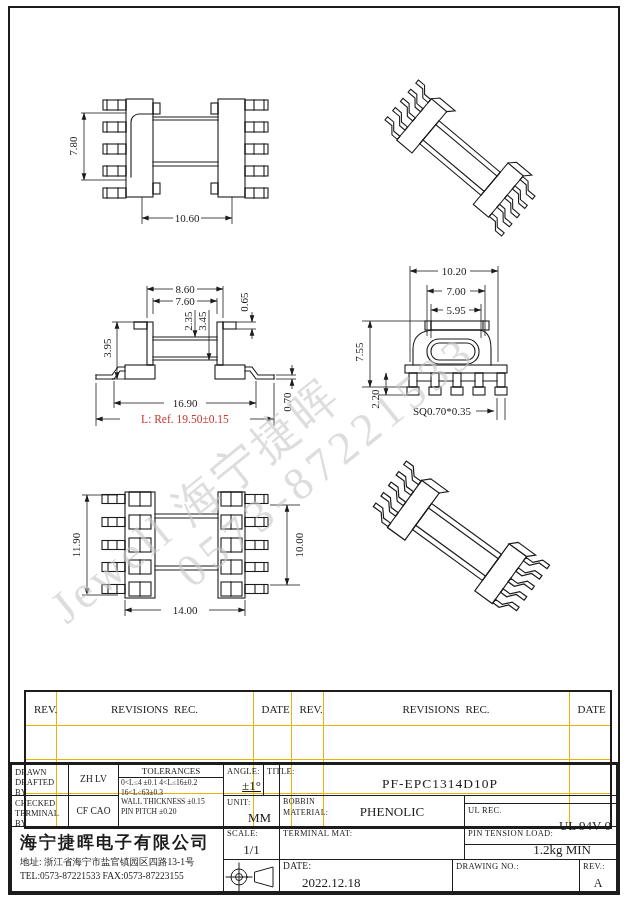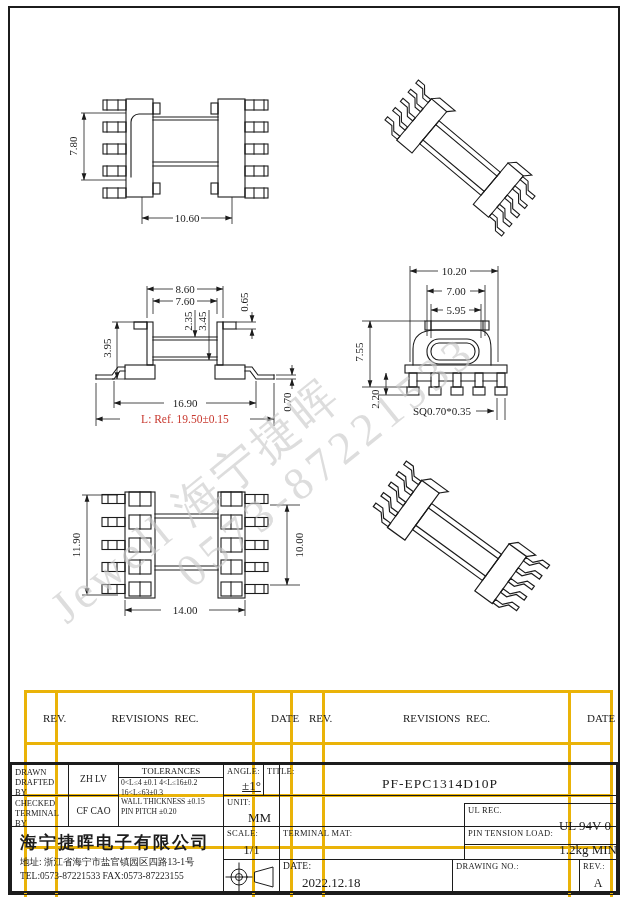--- a/index.html
+++ b/index.html
@@ -11,21 +11,21 @@
   .dim{stroke:#1c1c1c;stroke-width:0.8;fill:none;}
   text.dimtxt{font:11px "Liberation Serif",serif;fill:#1c1c1c;}
   text.redtxt{font:11.5px "Liberation Serif",serif;fill:#c8392f;}
   .watermark{position:absolute;left:-30px;top:375px;width:720px;transform:rotate(-39deg);
      color:#c9c9c9;opacity:.62;pointer-events:none;z-index:5;line-height:1.1;}
   .watermark .wm1{font-size:46px;letter-spacing:4px;padding-left:30px;}
   .watermark .wm2{font-size:46px;letter-spacing:6px;padding-left:150px;}
   
   table.rev{position:absolute;left:24px;top:690px;border-collapse:collapse;table-layout:fixed;
      width:586px;font:11px "Liberation Serif",serif;}
-  table.rev td{border:3px solid #eab308;height:17px;padding:16px;text-align:center;white-space:pre;}
+  table.rev td{border:1px solid #eab308;height:17px;padding:8px;text-align:center;white-space:pre;}
   table.rev{border:2px solid #1c1c1c;}
   
   .tb{position:absolute;left:9px;top:762px;width:609px;height:131px;border:2px solid #1c1c1c;box-sizing:border-box;}
   .tc{position:absolute;border:1px solid #1c1c1c;box-sizing:border-box;font-size:8.5px;overflow:hidden;}
   .lab{position:absolute;left:3px;top:1px;font-size:8.5px;letter-spacing:.3px;}
   .val{position:absolute;left:0;right:0;text-align:center;font-size:13px;}
   .two{display:flex;flex-direction:column;justify-content:space-between;padding:2px 2px 3px 3px;}
   .tolline{font-size:7.6px;line-height:9.5px;padding-left:2px;white-space:pre;}
   .toltitle{font-size:9px;text-align:center;border-bottom:1px solid #1c1c1c;line-height:12px;}
   .company-name{font-size:17px;font-weight:bold;letter-spacing:2px;padding:4px 0 0 8px;}
@@ -388,41 +388,46 @@
       <span>CHECKED</span>
       <span>TERMINAL BY</span>
     </div>
     <div class="tc" style="left:57px;top:31px;width:51px;height:32px">
       <div class="val" style="top:10px;font-size:9.5px">CF CAO</div>
     </div>
     <div class="tc" style="left:212px;top:31px;width:57px;height:32px">
       <span class="lab">UNIT:</span>
       <div class="val" style="top:14px;text-align:right;padding-right:8px">MM</div>
     </div>
+    <div class="tc" style="left:268px;top:31px;width:186px;height:32px">
+      <span class="lab" style="font-size:8px">BOBBIN</span>
+      <span class="lab" style="top:12px;font-size:8px">MATERIAL:</span>
+      <div class="val" style="top:8px;padding-left:40px">PHENOLIC</div>
+    </div>
     <div class="tc" style="left:453px;top:39px;width:156px;height:42px">
       <span class="lab">UL REC.</span>
       <div class="val" style="top:14px;text-align:right;padding-right:8px">UL 94V-0</div>
     </div>
 
     <div class="tc" style="left:0;top:62px;width:213px;height:69px">
       <div class="company-name">海宁捷晖电子有限公司</div>
       <div class="company-line">地址: 浙江省海宁市盐官镇园区四路13-1号</div>
       <div class="company-line">TEL:0573-87221533 FAX:0573-87223155</div>
     </div>
 
     <div class="tc" style="left:212px;top:62px;width:57px;height:34px">
       <span class="lab">SCALE:</span>
       <div class="val" style="top:15px">1/1</div>
     </div>
     <div class="tc" style="left:268px;top:62px;width:186px;height:34px">
       <span class="lab">TERMINAL MAT:</span>
     </div>
     <div class="tc" style="left:453px;top:62px;width:156px;height:34px">
       <span class="lab">PIN TENSION LOAD:</span>
-      <div class="val" style="top:15px;text-align:right;padding-right:2px">1.2kg MIN</div>
+      <div class="val" style="top:15px;text-align:right;padding-right:28px">1.2kg MIN</div>
     </div>
 
     <div class="tc" style="left:212px;top:95px;width:57px;height:36px">
       <svg width="55" height="34" viewBox="0 0 55 34">
         <g class="ln" style="stroke-width:1">
           <circle cx="15" cy="17" r="8"></circle>
           <circle cx="15" cy="17" r="3.5"></circle>
           <path d="M2,17 H28 M15,3 V33"></path>
           <path d="M31,12 L49,7 V27 L31,22 Z"></path>
         </g>

